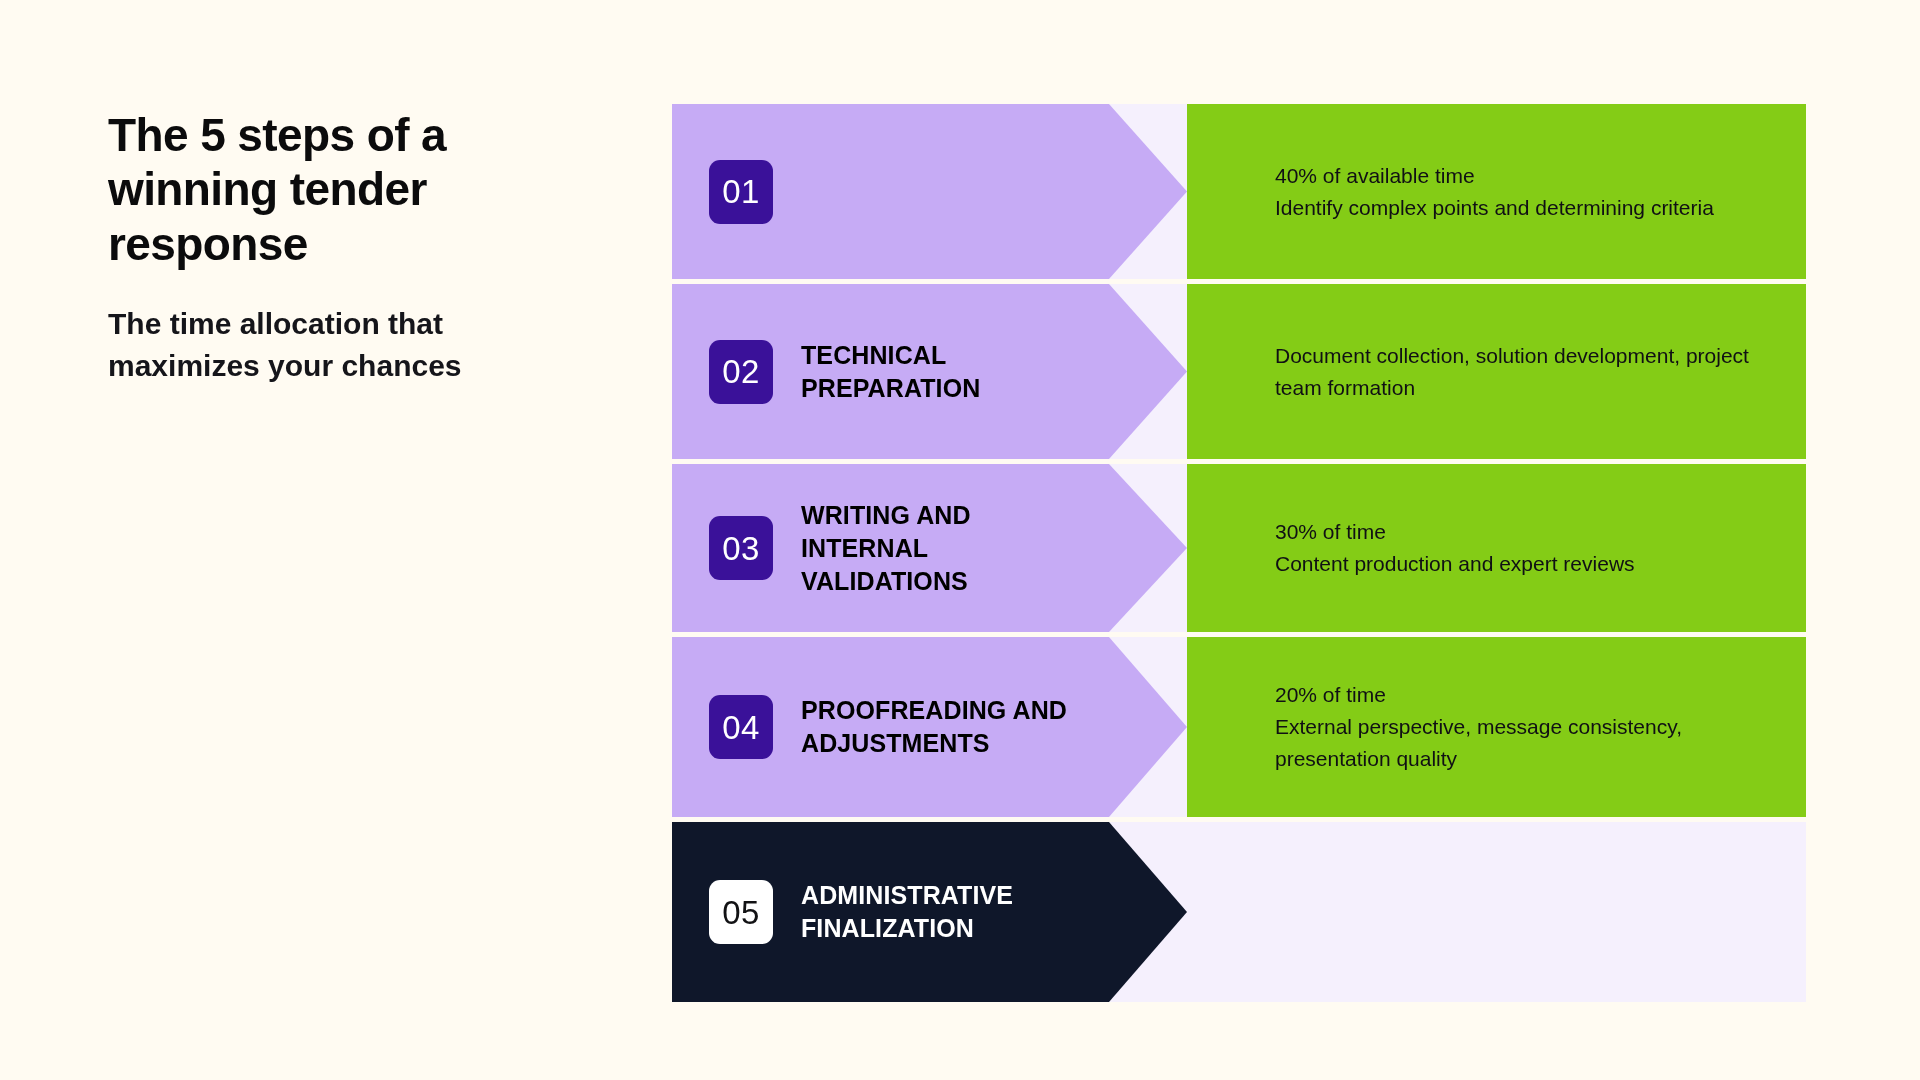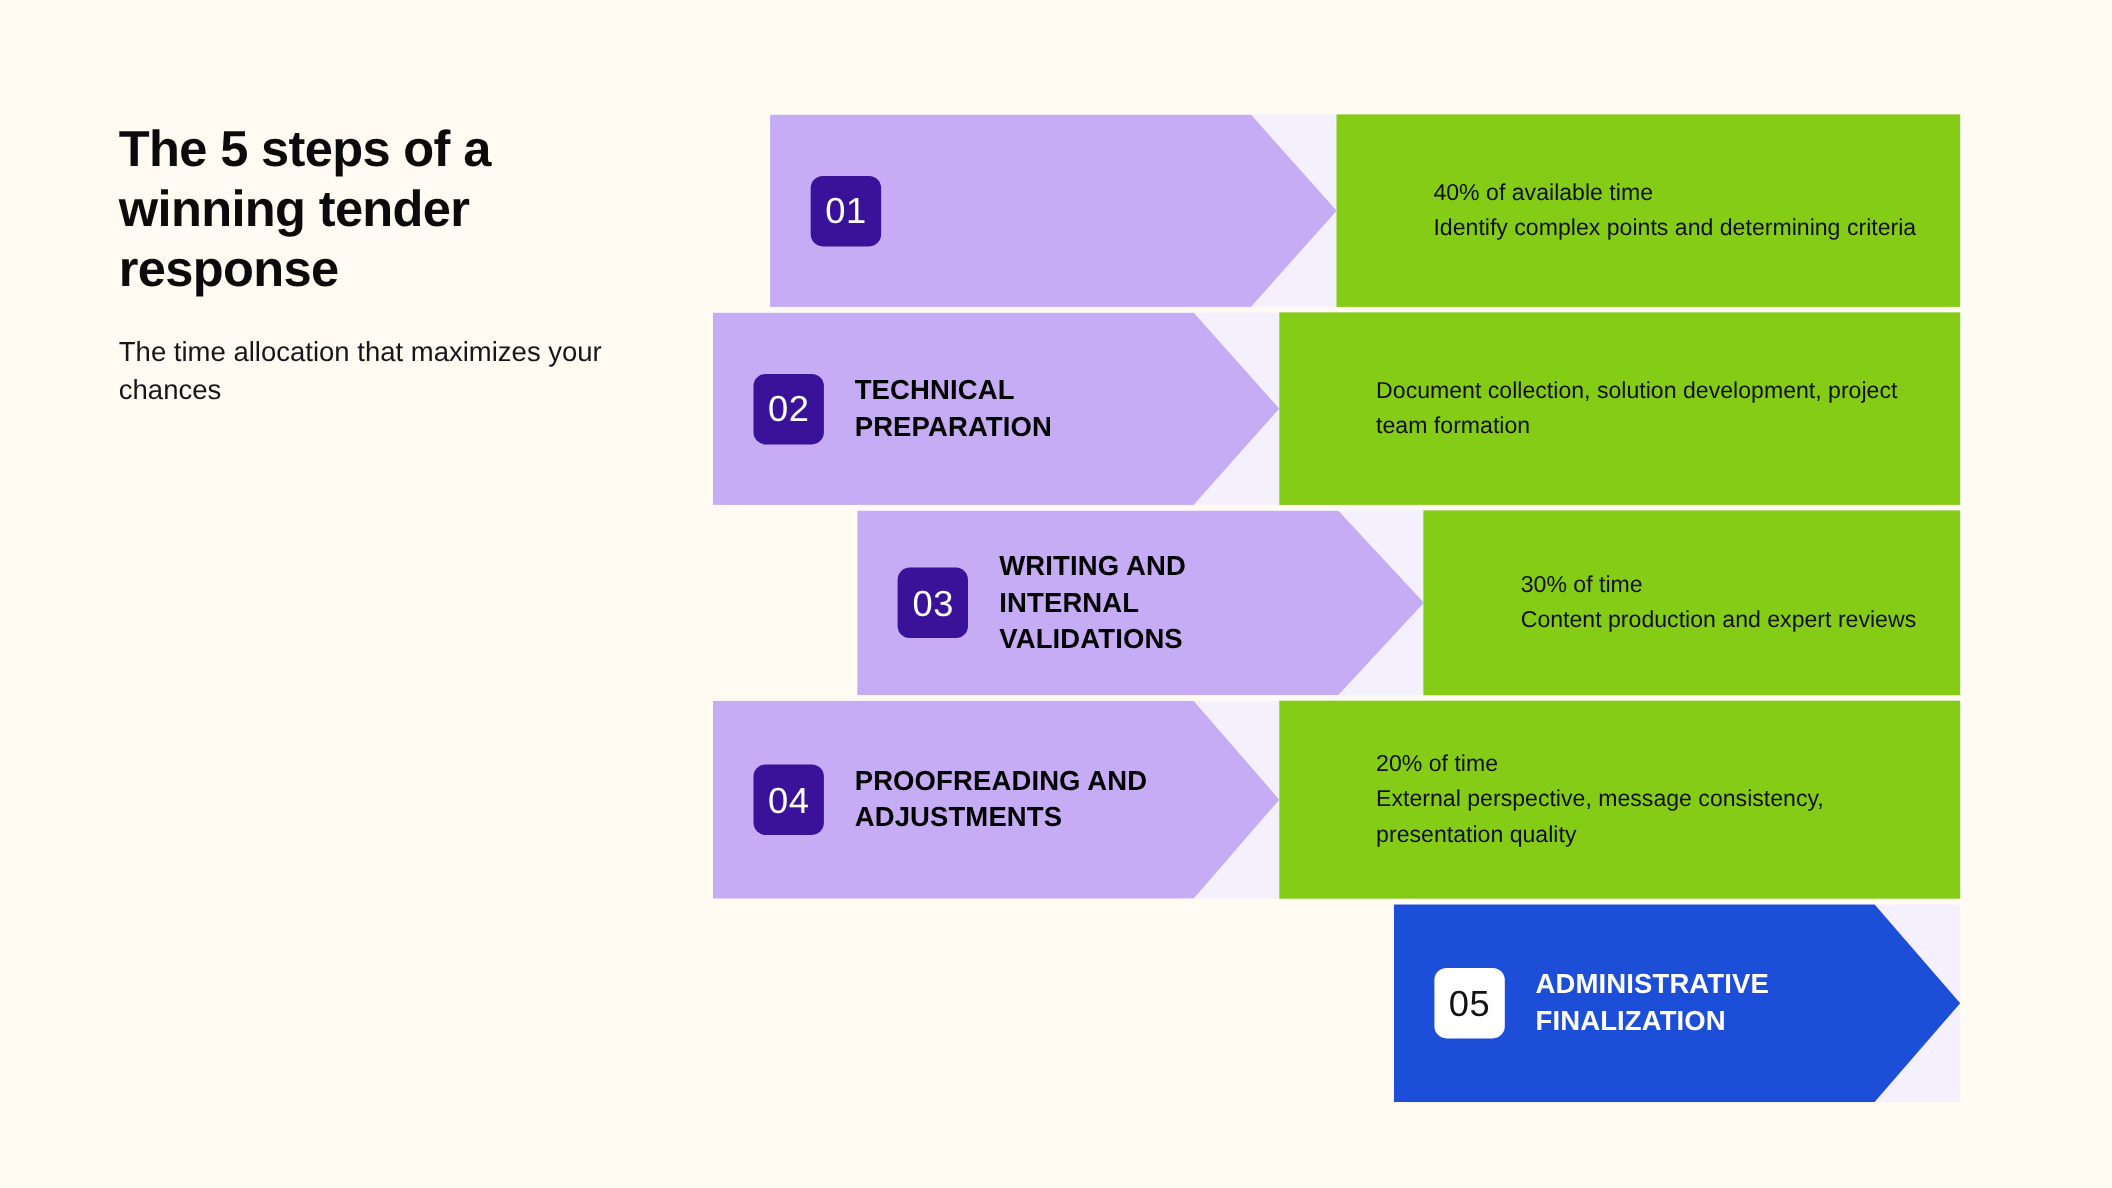--- a/index.html
+++ b/index.html
@@ -15,29 +15,29 @@
   .left-col {
     position:absolute; left:108px; top:108px; width:500px;
   }
   .page-title {
     font-size:46px; font-weight:700; line-height:1.18;
     color:#0B0B0C; letter-spacing:-0.6px;
     max-width:400px;
   }
   .page-subtitle {
     margin-top:32px;
-    font-size:25px; font-weight:400; line-height:1.42;
+    font-size:30px; font-weight:700; line-height:1.42;
     color:#15151A; max-width:480px;
   }
 
   
   .steps {
-    position:absolute; left:648px; top:104px;
+    position:absolute; left:672px; top:104px;
     width:1134px;
-    display:flex; flex-direction:column; gap:5px;align-items:flex-end;
+    display:flex; flex-direction:column; gap:5px;
   }
   .step-row {
     position:relative;
     display:flex;
     min-height:175px;
     background:#F5F0FD;
   }
   .step-row.r1 { min-height:175px; }
   .step-row.r2 { min-height:175px; }
   .step-row.r3 { min-height:168px; }
@@ -49,21 +49,21 @@
     position:relative;
     width:515px;
     flex:0 0 515px;
     background:#C6ABF5;
     display:flex;
     align-items:center;
     padding-left:37px;
     gap:28px;
     clip-path: polygon(0 0, calc(100% - 78px) 0, 100% 50%, calc(100% - 78px) 100%, 0 100%);
   }
-  .step-row.dark .step-band { background:#1d4ed8; }
+  .step-row.dark .step-band { background:#0f172a; }
 
   .step-badge {
     flex:0 0 auto;
     width:64px; height:64px;
     border-radius:11px;
     background:#3A1199;
     color:#FFFFFF;
     display:flex; align-items:center; justify-content:center;
     font-size:33px; font-weight:500; line-height:1;
     letter-spacing:0.5px;

